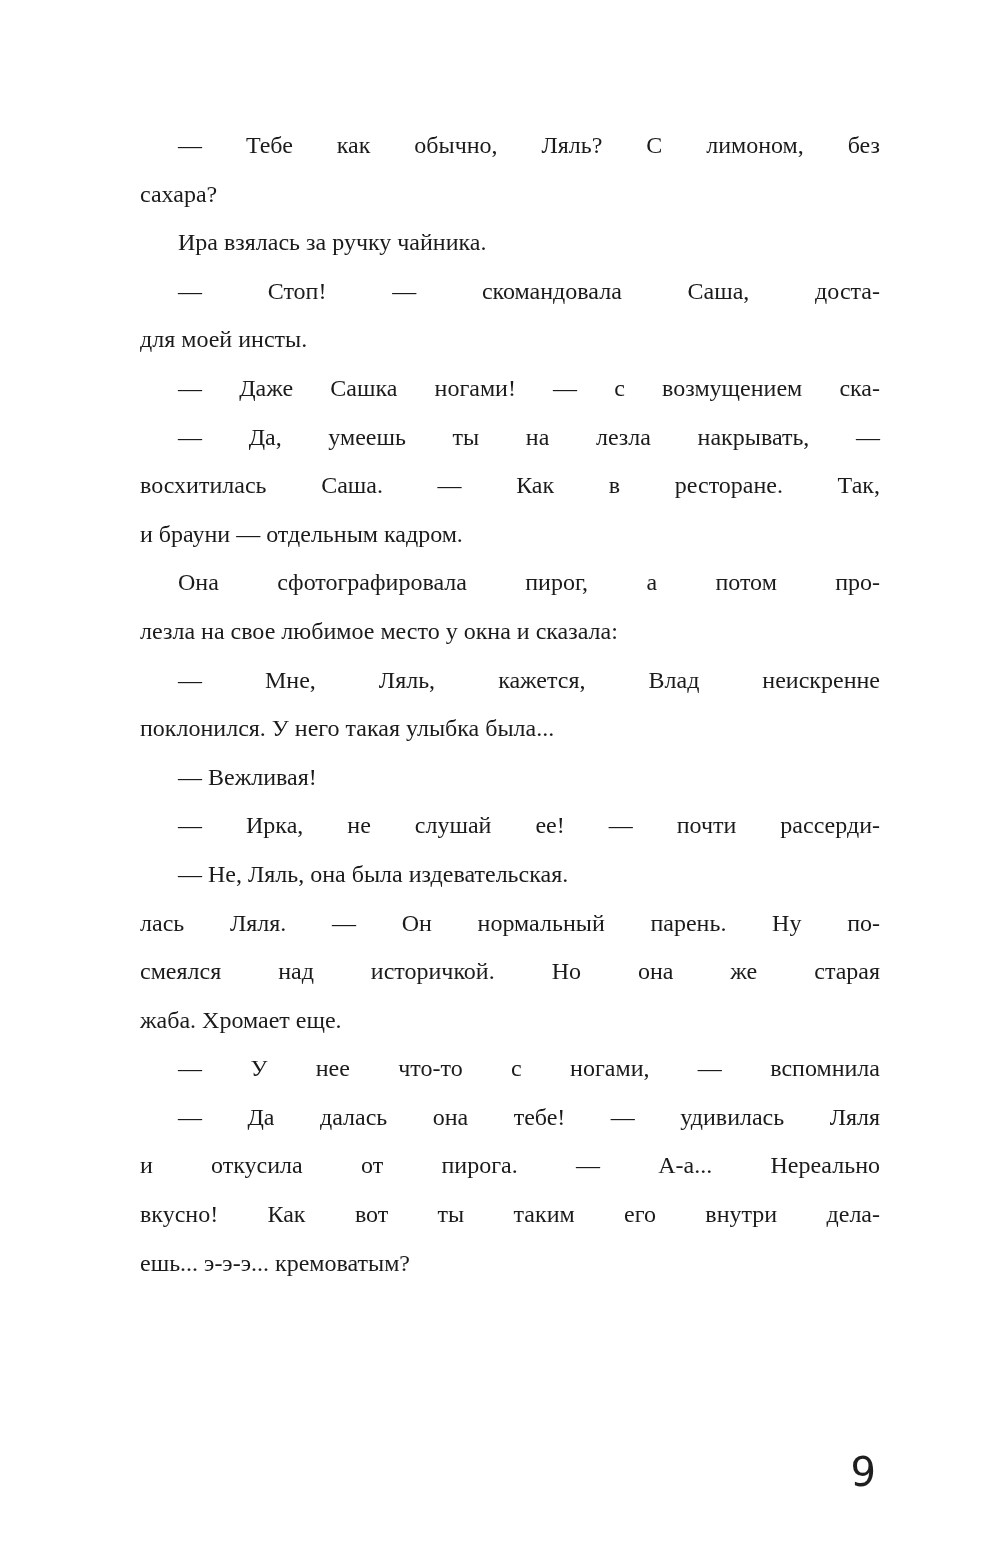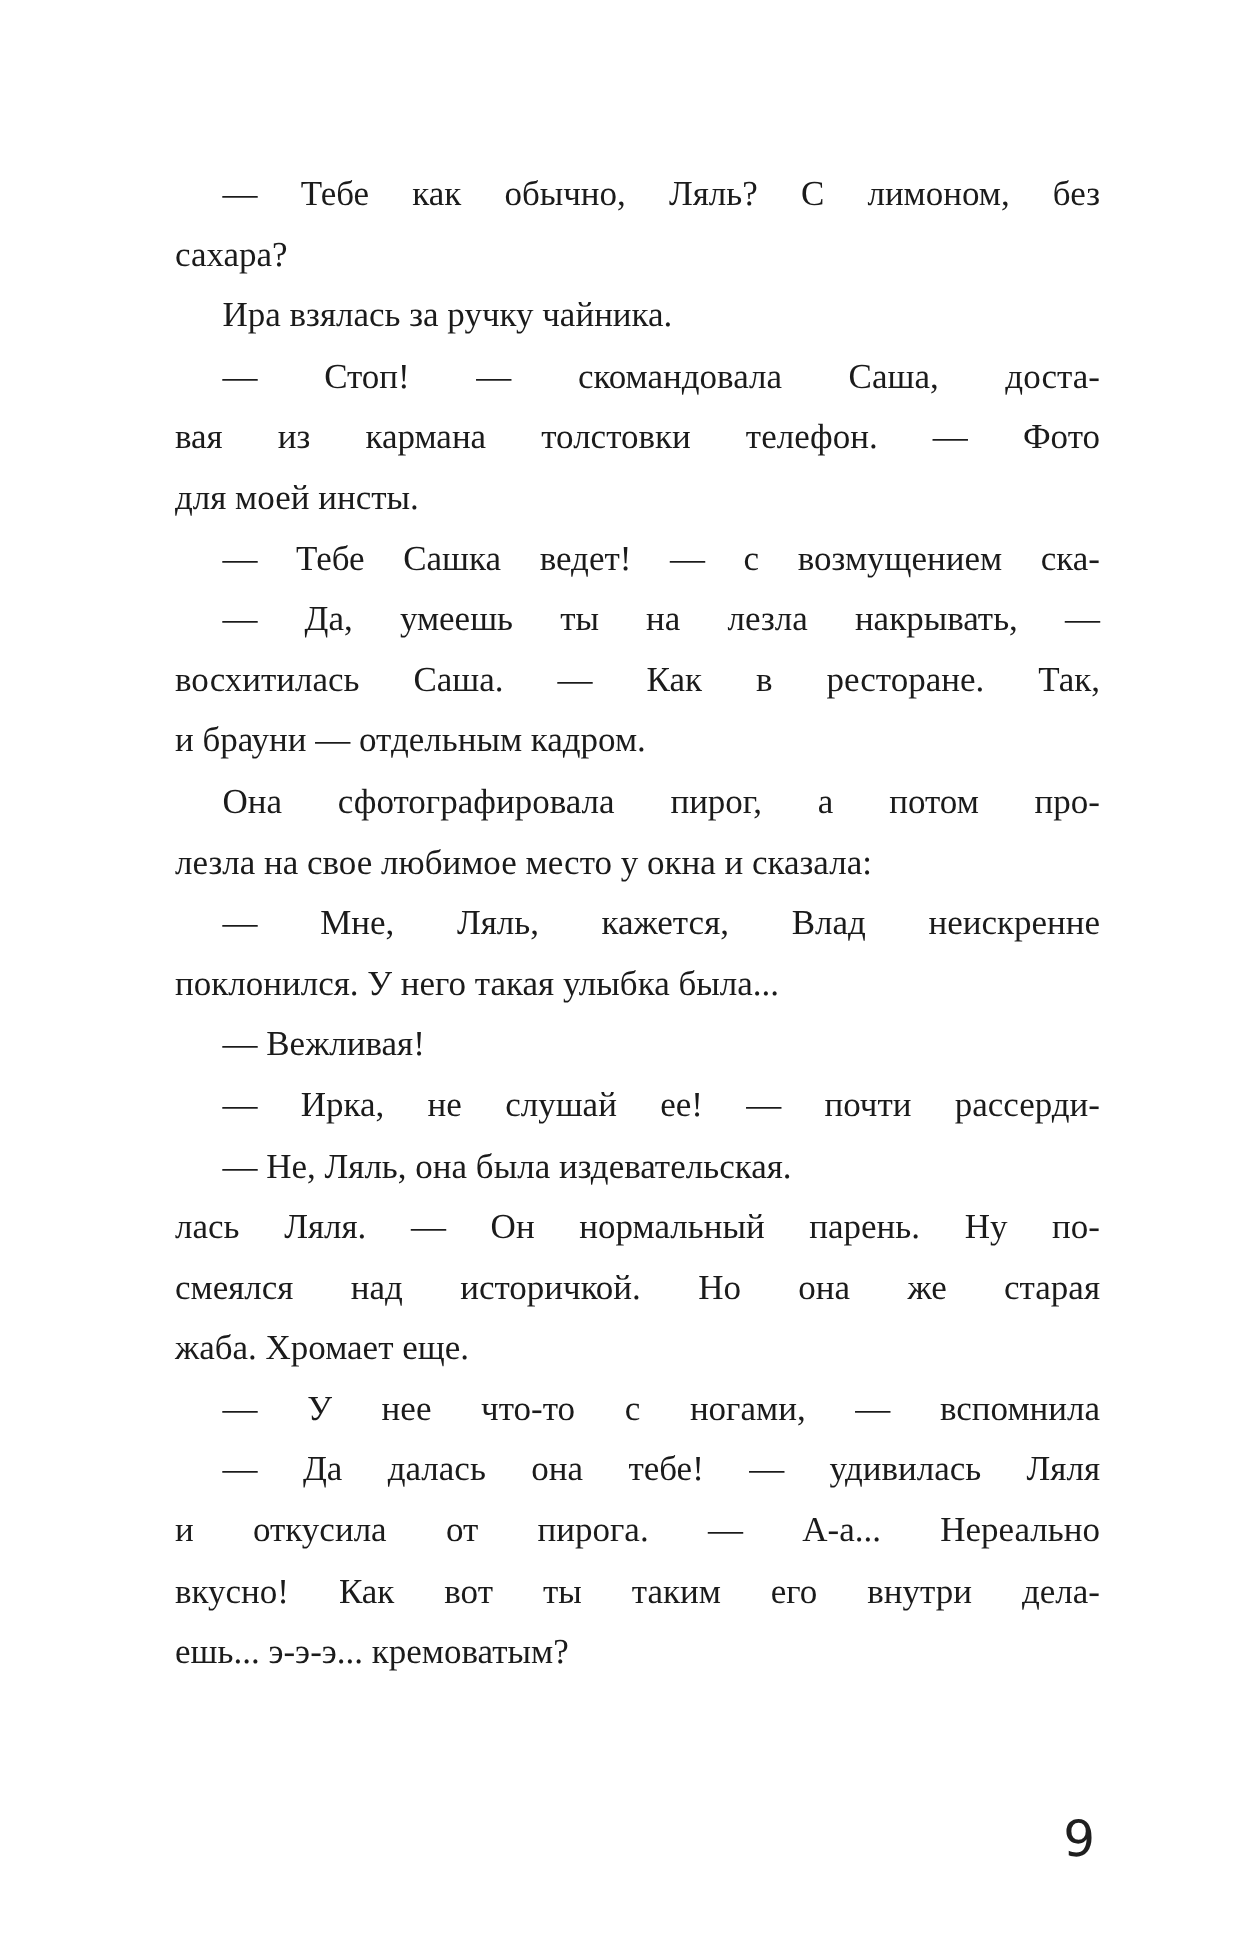--- a/index.html
+++ b/index.html
@@ -15,24 +15,24 @@
     font-family: "Liberation Serif", serif;
   }
   .book-page {
     position: absolute;
     inset: 0;
     background: #ffffff;
   }
   .text-block {
     position: absolute;
     left: 140px;
-    top: 132px;
+    top: 121px;
     width: 740px;
     color: #1b1b1b;
-    font-size: 28px;
+    font-size: 24px;
   }
   .line {
     line-height: 48.6px;
     white-space: normal;
   }
   
   .line.j {
     text-align: justify;
     text-align-last: justify;
   }
@@ -52,23 +52,22 @@
 </style>
 </head>
 <body>
 
 <div class="book-page">
   <main class="text-block">
       <div class="line j ind">— Тебе как обычно, Ляль? С лимоном, без</div>
       <div class="line">сахара?</div>
       <div class="line ind">Ира взялась за ручку чайника.</div>
       <div class="line j ind">— Стоп! — скомандовала Саша, доста-</div>
-      <div class="line j">вая из кармана толстовки телефон. — Фото</div>
       <div class="line">для моей инсты.</div>
-      <div class="line j ind">— Тебе Сашка ведет! — с возмущением ска-</div>
+      <div class="line j ind">— Даже Сашка ногами! — с возмущением ска-</div>
       <div class="line j ind">— Да, умеешь ты на лезла накрывать, —</div>
       <div class="line j">восхитилась Саша. — Как в ресторане. Так,</div>
       <div class="line">и брауни — отдельным кадром.</div>
       <div class="line j ind">Она сфотографировала пирог, а потом про-</div>
       <div class="line">лезла на свое любимое место у окна и сказала:</div>
       <div class="line j ind">— Мне, Ляль, кажется, Влад неискренне</div>
       <div class="line">поклонился. У него такая улыбка была...</div>
       <div class="line ind">— Вежливая!</div>
       <div class="line j ind">— Ирка, не слушай ее! — почти рассерди-</div>
       <div class="line ind">— Не, Ляль, она была издевательская.</div>

